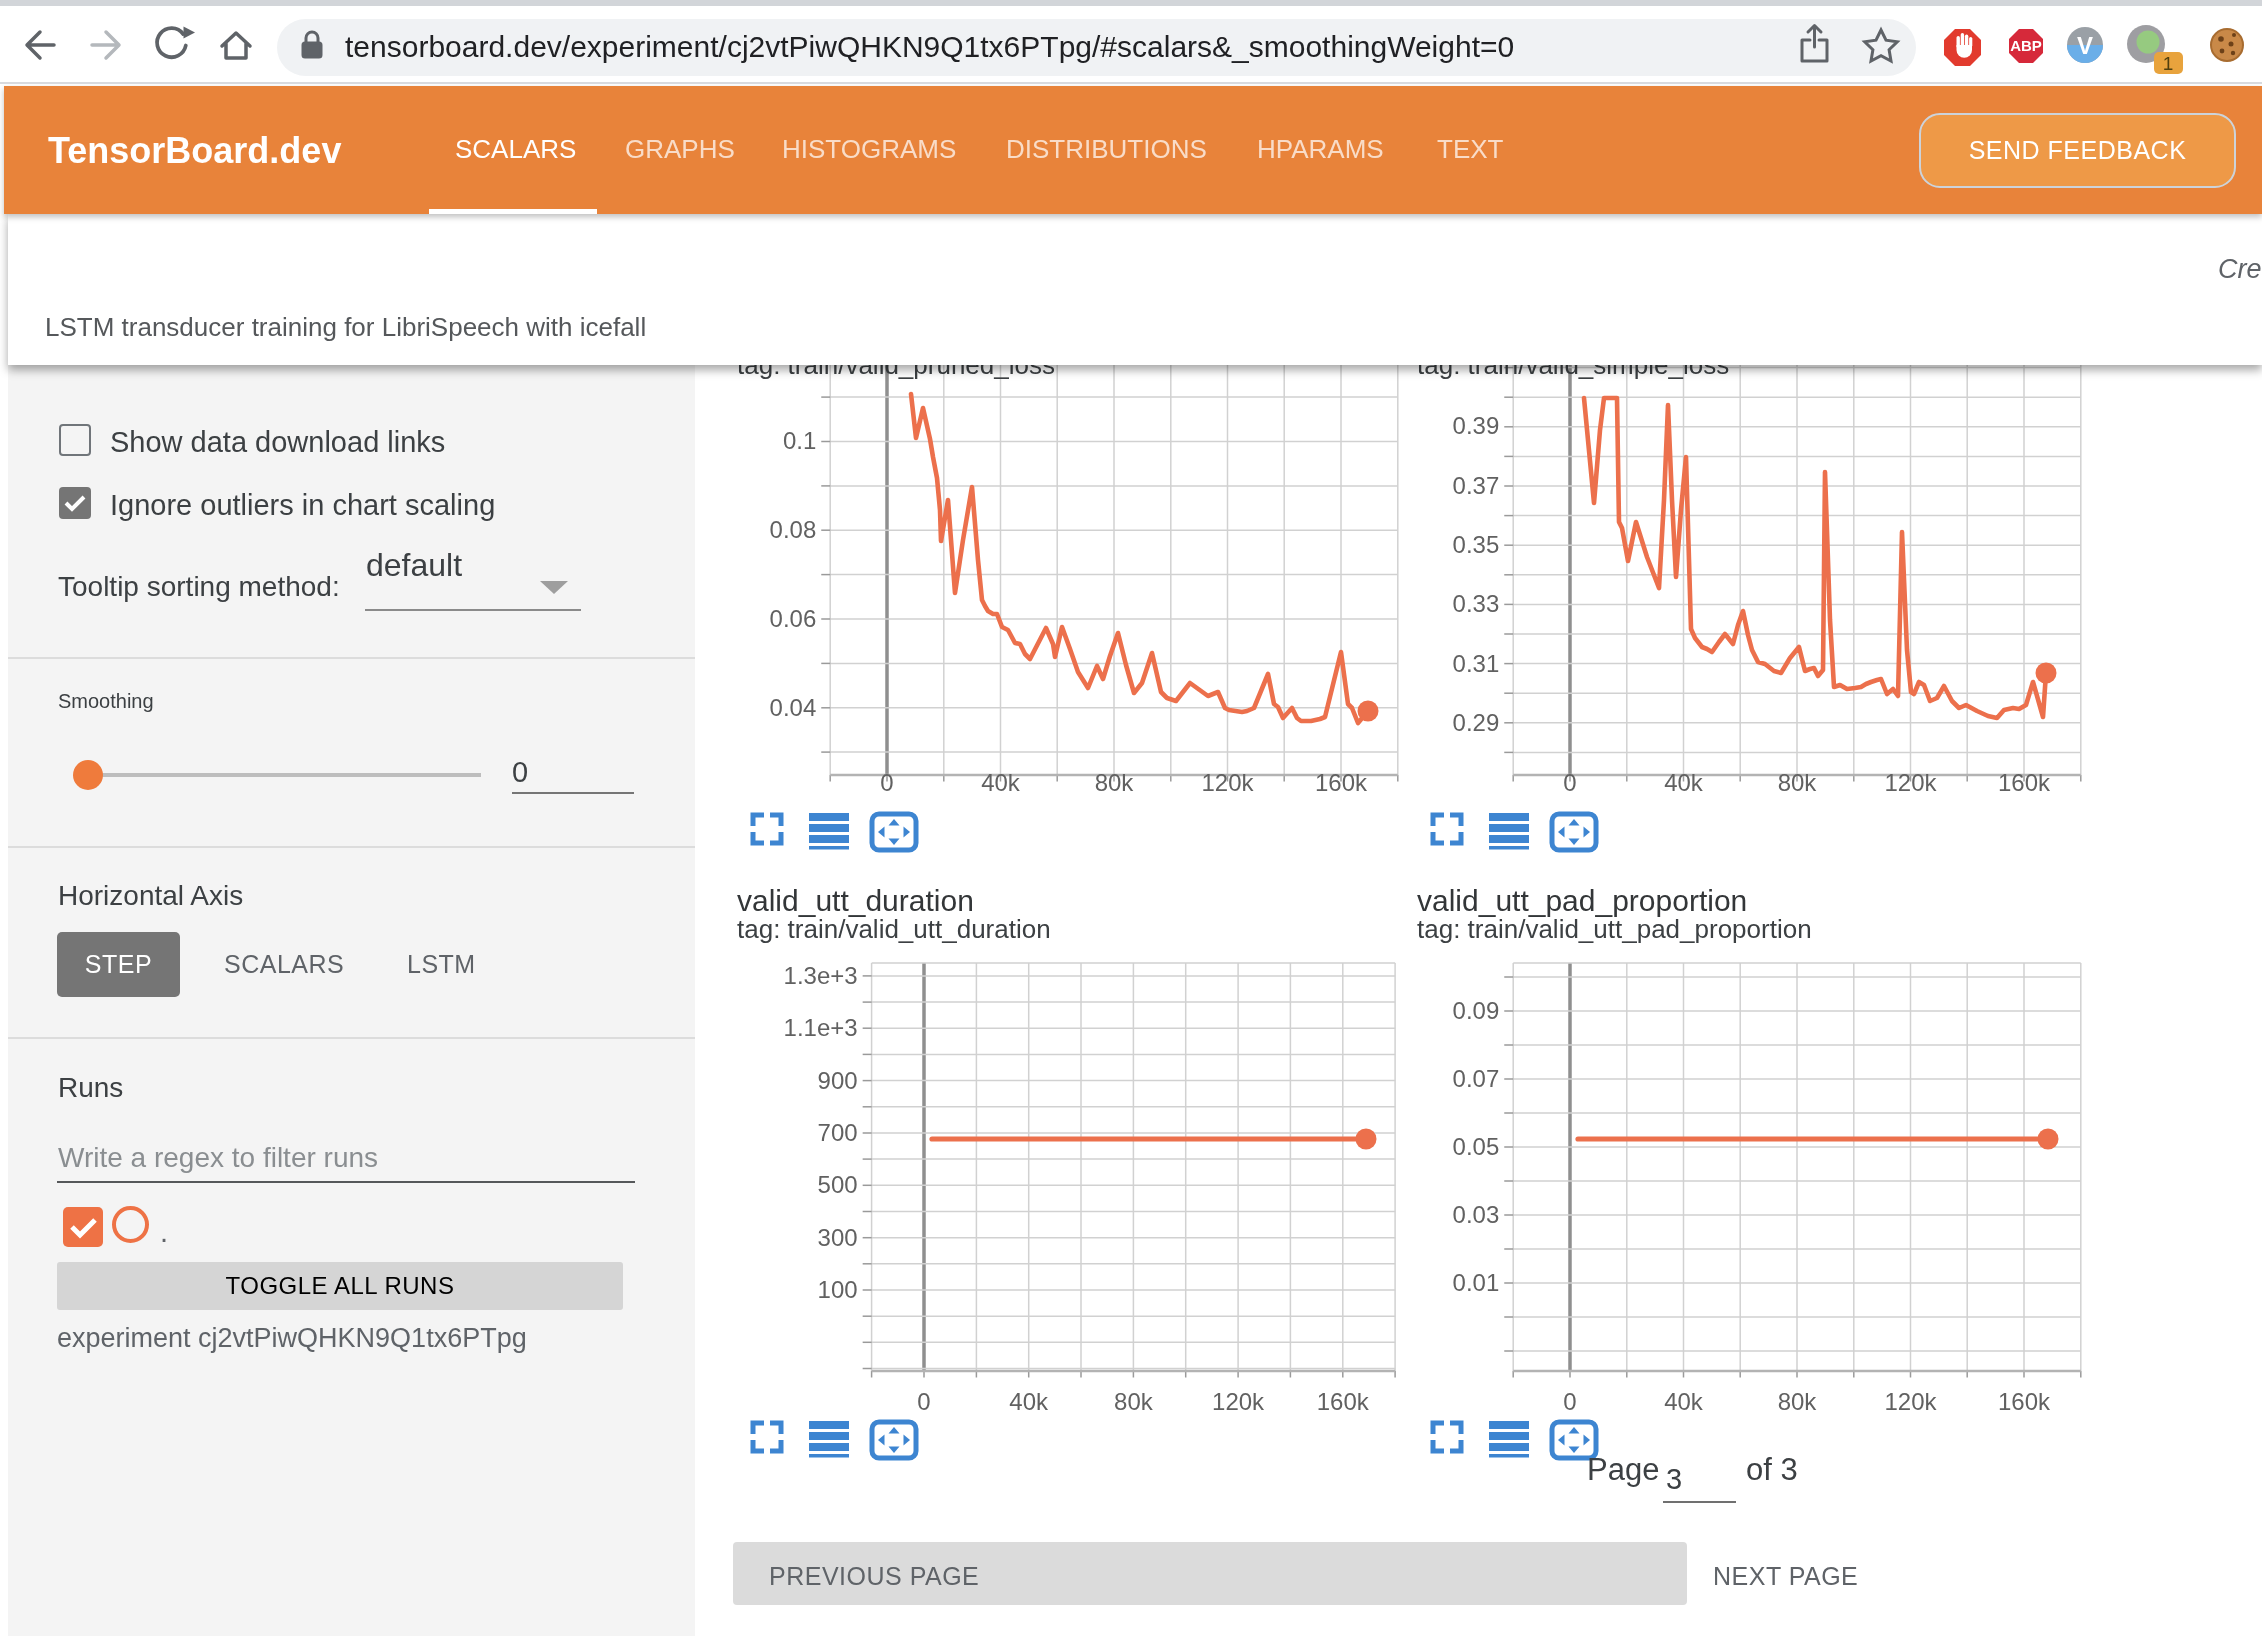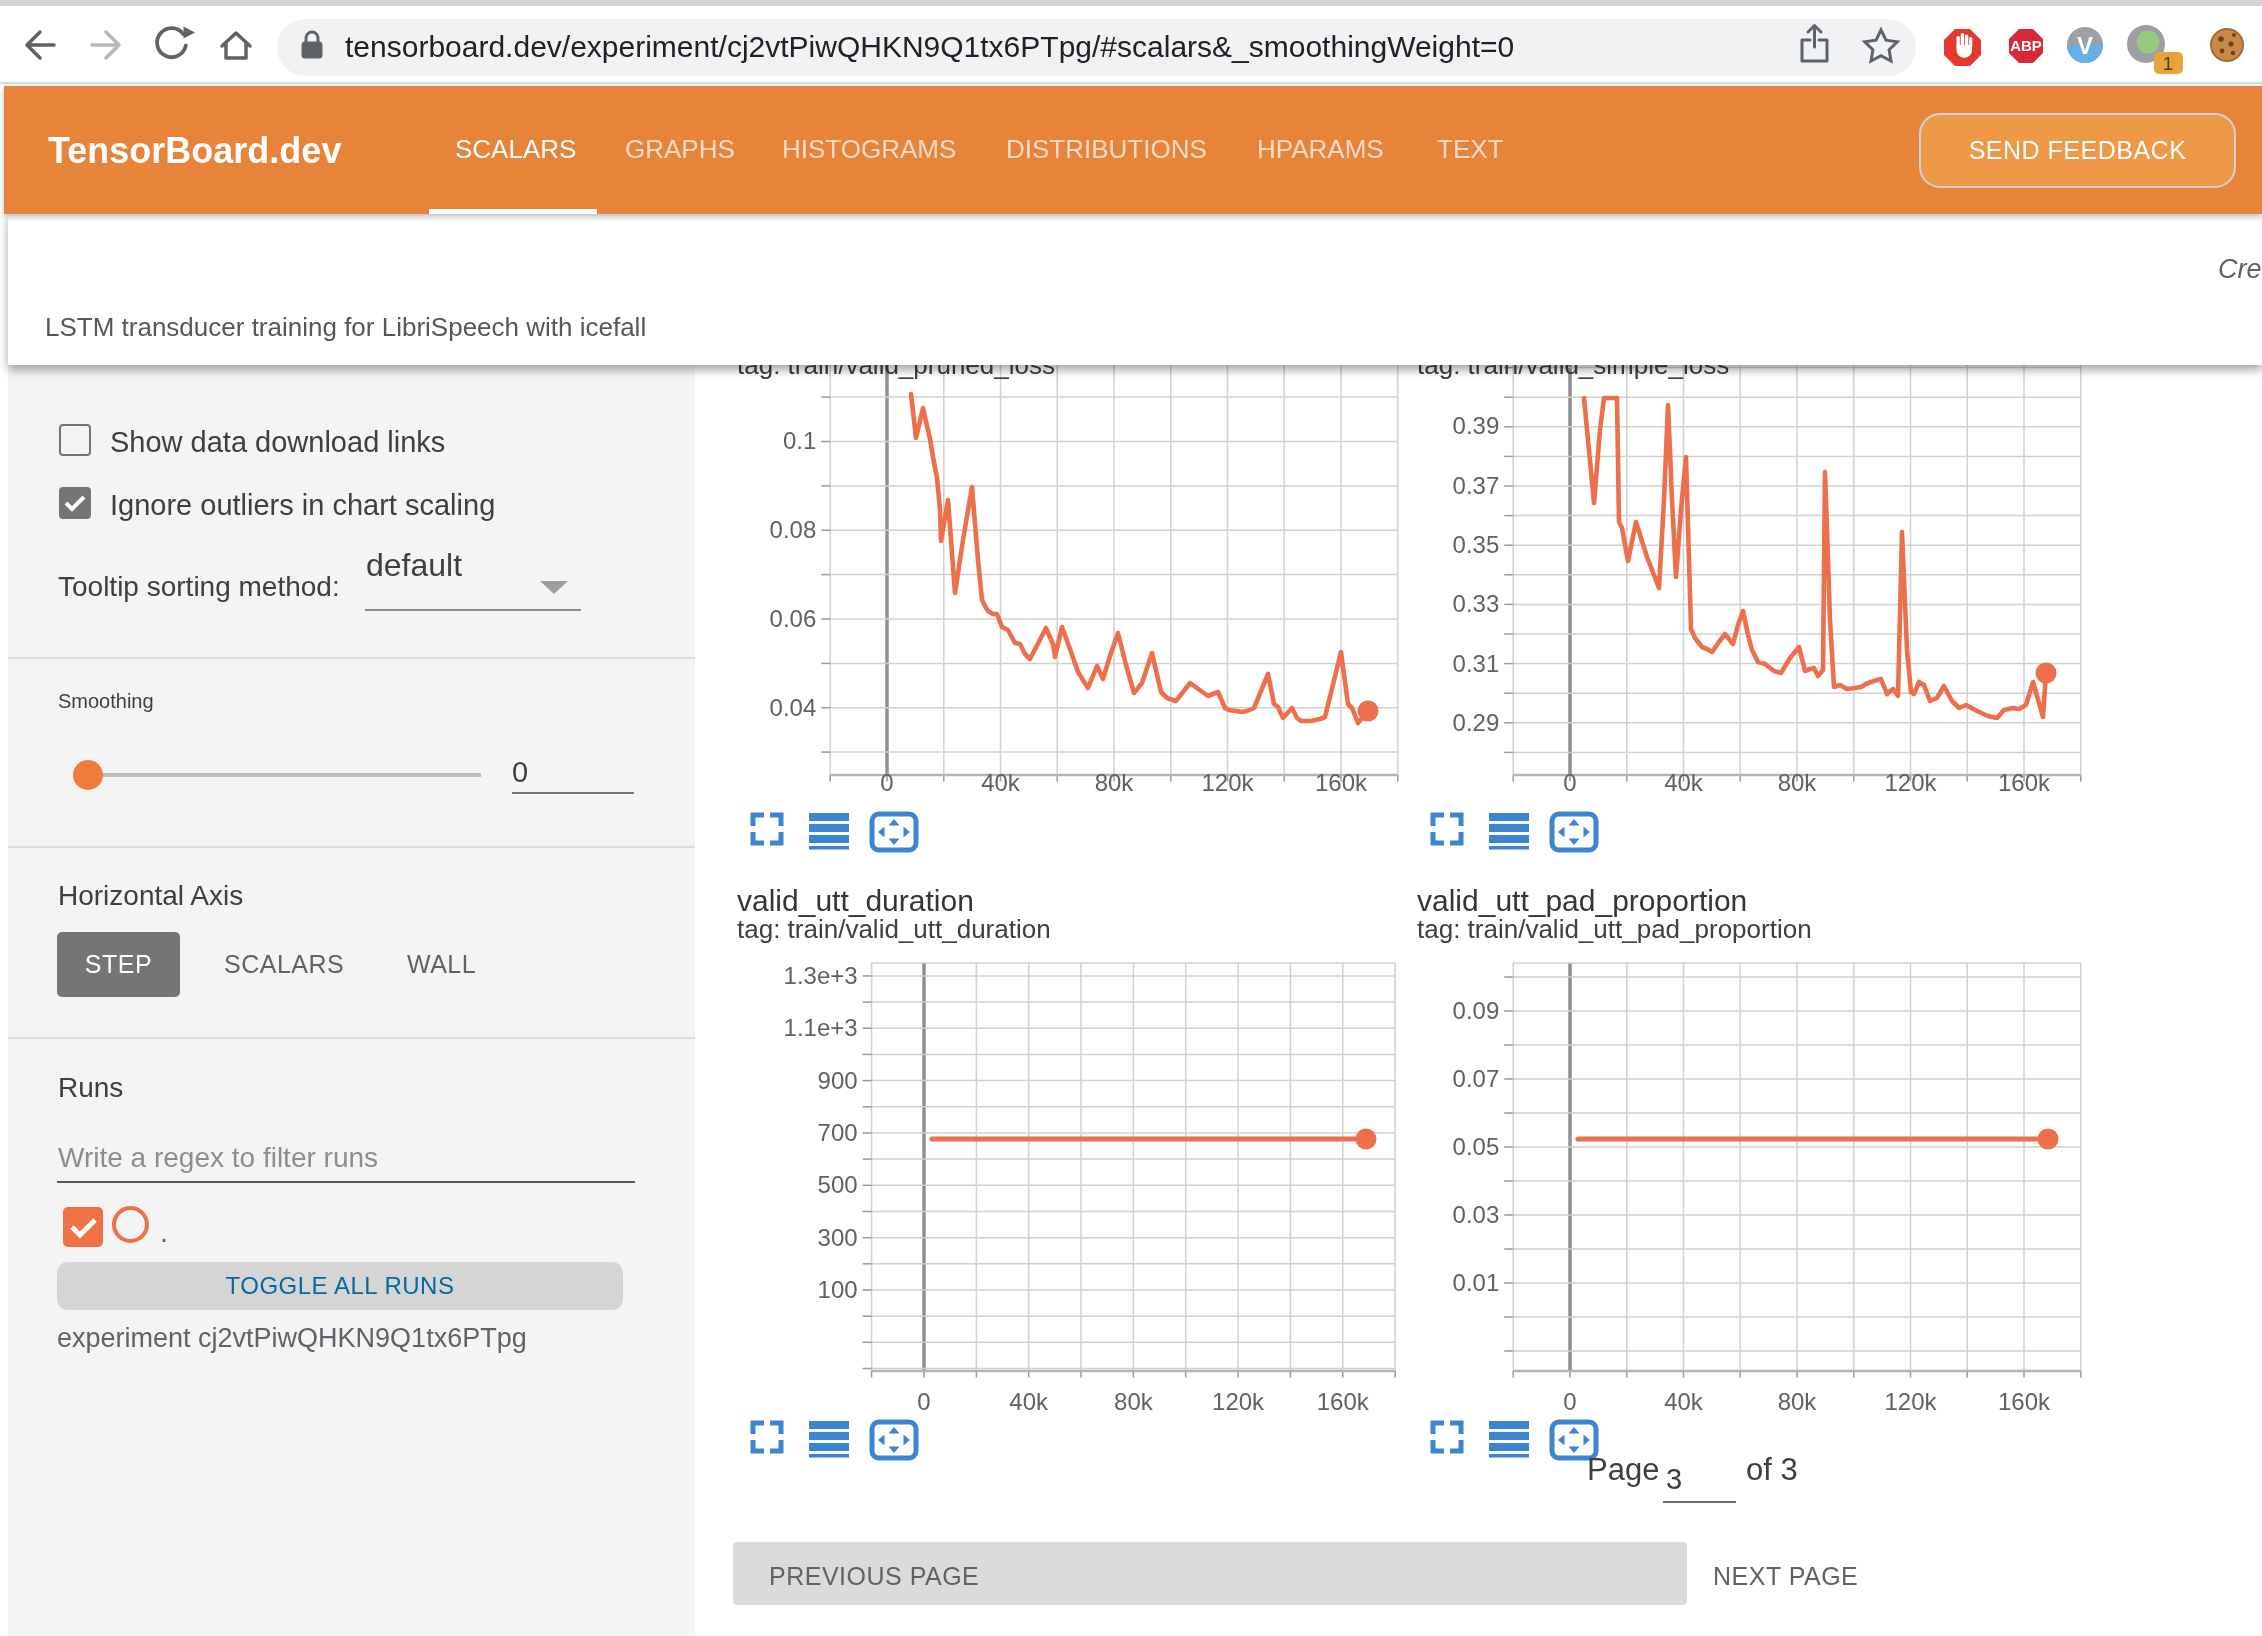--- a/index.html
+++ b/index.html
@@ -330,32 +330,32 @@
 <div class="abs" style="z-index:21;left:8px;top:657px;width:687px;border-bottom:2px solid #dcdcdc"></div>
 <div class="abs" style="z-index:21;left:58px;top:690px;font-size:20px;color:#3c4043">Smoothing</div>
 <div class="abs" style="z-index:21;left:88px;top:773px;width:393px;height:4px;background:#bdbdbd"></div>
 <div class="abs" style="z-index:22;left:73px;top:760px;width:30px;height:30px;border-radius:50%;background:#ef7b3c"></div>
 <div class="abs" style="z-index:21;left:512px;top:756px;width:60px;font-size:29px;color:#3c4043">0</div>
 <div class="abs" style="z-index:21;left:512px;top:792px;width:122px;border-bottom:2px solid #757575"></div>
 <div class="abs" style="z-index:21;left:8px;top:846px;width:687px;border-bottom:2px solid #dcdcdc"></div>
 <div class="abs" style="z-index:21;left:58px;top:880px;font-size:28px;color:#3c4043">Horizontal Axis</div>
 <div class="abs" style="z-index:21;left:57px;top:932px;width:123px;height:65px;background:#757575;border-radius:5px;color:#fff;font-size:25px;letter-spacing:0.5px;text-align:center;line-height:65px">STEP</div>
 <div class="abs" style="z-index:21;left:224px;top:932px;width:117px;height:65px;color:#5f6368;font-size:25px;letter-spacing:0.5px;text-align:center;line-height:65px">SCALARS</div>
-<div class="abs" style="z-index:21;left:407px;top:932px;width:67px;height:65px;color:#5f6368;font-size:25px;letter-spacing:0.5px;text-align:center;line-height:65px">WALL</div>
+<div class="abs" style="z-index:21;left:407px;top:932px;width:67px;height:65px;color:#5f6368;font-size:25px;letter-spacing:0.5px;text-align:center;line-height:65px">LSTM</div>
 <div class="abs" style="z-index:21;left:8px;top:1037px;width:687px;border-bottom:2px solid #dcdcdc"></div>
 <div class="abs" style="z-index:21;left:58px;top:1072px;font-size:28px;color:#3c4043">Runs</div>
 <div class="abs" style="z-index:21;left:58px;top:1142px;font-size:28px;color:#8a8e91">Write a regex to filter runs</div>
 <div class="abs" style="z-index:21;left:57px;top:1181px;width:578px;border-bottom:2.5px solid #55585a"></div>
 <div class="abs" style="z-index:21;left:63px;top:1207px;width:40px;height:40px;background:#ee7245;border-radius:5px">
   <svg width="40" height="40" viewBox="0 0 40 40">
       <path d="M9,20 l8,8 15,-15" fill="none" stroke="#fff" stroke-width="5"></path>
     </svg></div>
 <div class="abs" style="z-index:21;left:112px;top:1206px;width:37px;height:37px;border:4px solid #ee7245;border-radius:50%"></div>
 <div class="abs" style="z-index:21;left:160px;top:1216px;font-size:29px;color:#5f6368">.</div>
-<div class="abs" style="z-index:21;left:57px;top:1262px;width:566px;height:48px;background:#d5d5d5;border-radius:11px;color:#0369a1;font-size:24px;letter-spacing:0.5px;text-align:center;line-height:48px">TOGGLE ALL RUNS</div>
+<div class="abs" style="z-index:21;left:57px;top:1262px;width:566px;height:48px;background:#d5d5d5;border-radius:3px;color:#000000;font-size:24px;letter-spacing:0.5px;text-align:center;line-height:48px">TOGGLE ALL RUNS</div>
 <div class="abs" style="z-index:21;left:57px;top:1323px;font-size:27px;color:#5f6368">experiment cj2vtPiwQHKN9Q1tx6PTpg</div>
 
 <div class="abs" style="left:8px;top:214px;width:2254px;height:151px;background:#fff;
   box-shadow:0 5px 9px rgba(0,0,0,0.35);z-index:50"></div>
 <div class="abs" style="left:45px;top:312px;font-size:26px;color:#55585b;z-index:51">LSTM transducer training for LibriSpeech with icefall</div>
 <div class="abs" style="left:2218px;top:254px;font-size:27px;font-style:italic;color:#5f6368;z-index:51;white-space:nowrap">Created</div>
 
 <div class="abs" style="left:4px;top:86px;width:2258px;height:128px;background:#e8833a;
   box-shadow:0 3px 6px rgba(0,0,0,0.25);z-index:60"></div>
 <div class="abs" style="left:48px;top:130px;font-size:36px;font-weight:bold;color:#fff;z-index:61">TensorBoard.dev</div>

